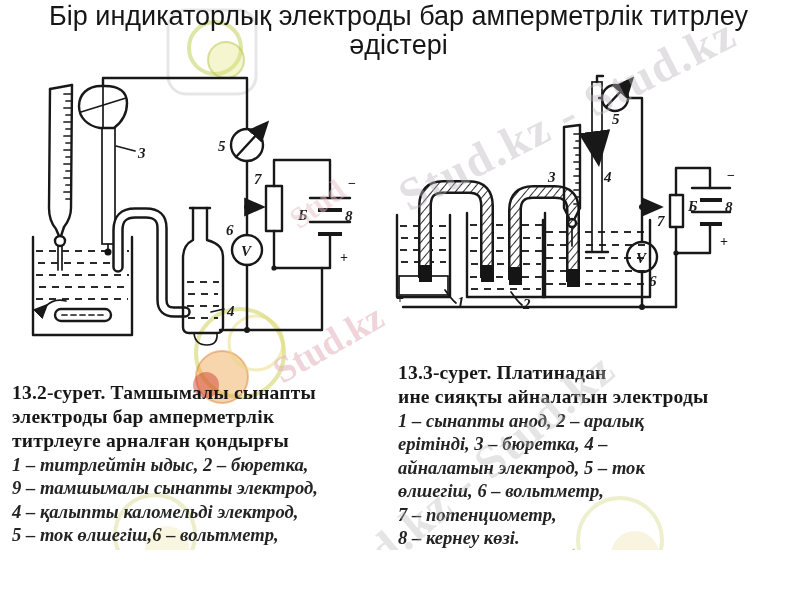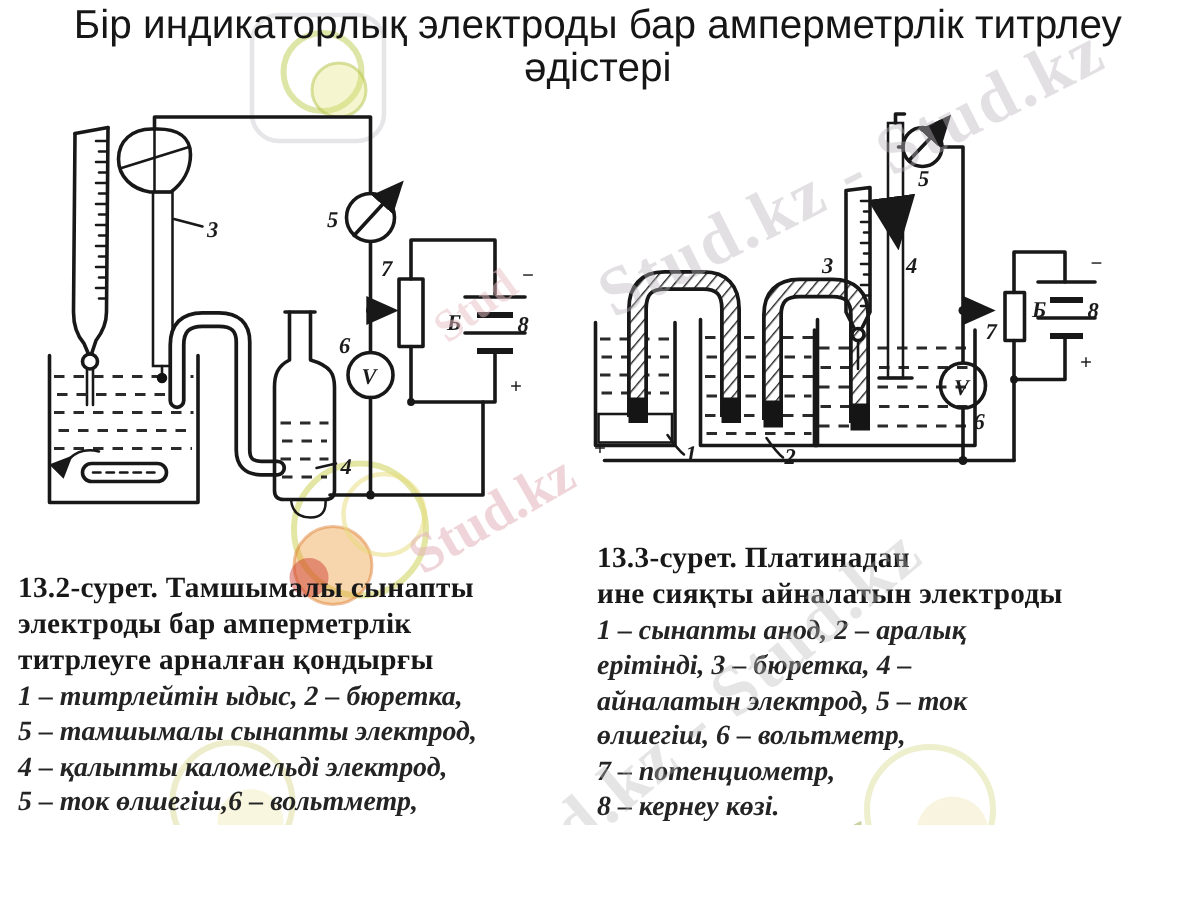--- a/index.html
+++ b/index.html
@@ -329,21 +329,21 @@
       <text class="sym" x="327" y="186" font-size="19">+</text>
     </g>
   </svg>
   </div>
 
   <div class="capblock" id="leftcap">
     <div class="cap">13.2-сурет. Тамшымалы сынапты</div>
     <div class="cap">электроды бар амперметрлік</div>
     <div class="cap">титрлеуге арналған қондырғы</div>
     <div class="leg">1 – титрлейтін ыдыс, 2 – бюретка,</div>
-    <div class="leg">5 – тамшымалы сынапты электрод,</div>
+    <div class="leg">9 – тамшымалы сынапты электрод,</div>
     <div class="leg">4 – қалыпты каломельді электрод,</div>
     <div class="leg">5 – ток өлшегіш,6 – вольтметр,</div>
     <div class="leg">7 – потенциометр, 7 – кернеу көзі,</div>
   </div>
 
   <div class="capblock" id="rightcap">
     <div class="cap">13.3-сурет. Платинадан</div>
     <div class="cap">ине сияқты айналатын электроды</div>
     <div class="leg">1 – сынапты анод, 2 – аралық</div>
     <div class="leg">ерітінді, 3 – бюретка, 4 –</div>

